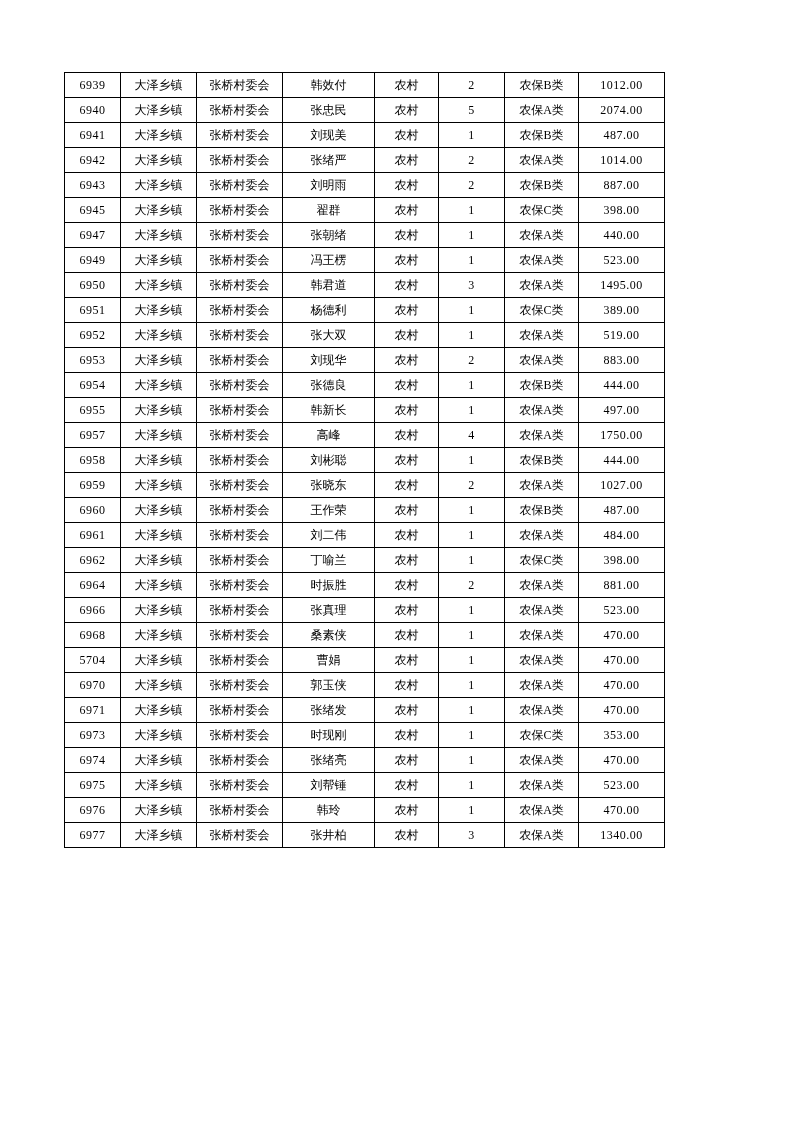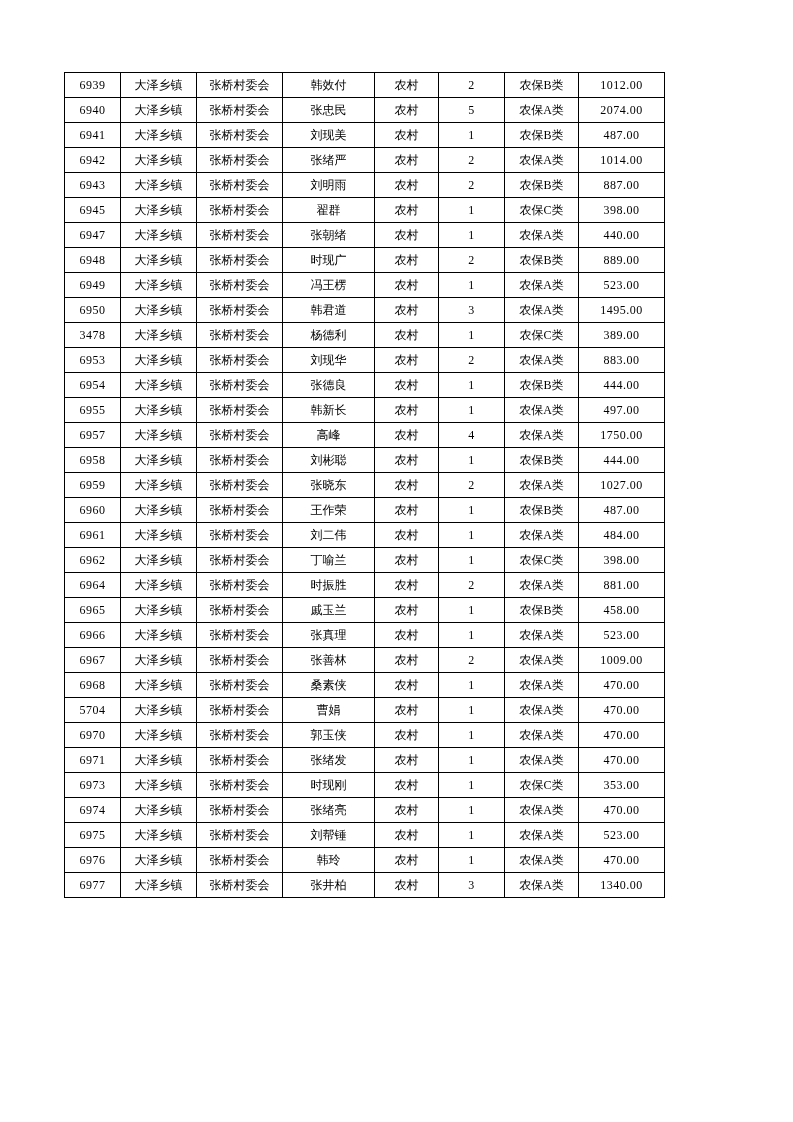--- a/index.html
+++ b/index.html
@@ -118,60 +118,60 @@
           <td class="num">6947</td>
           <td>大泽乡镇</td>
           <td>张桥村委会</td>
           <td>张朝绪</td>
           <td>农村</td>
           <td class="num">1</td>
           <td>农保A类</td>
           <td class="num">440.00</td>
         </tr>
         <tr>
-          <td class="num">6948</td>
-          <td>大泽乡镇</td>
-          <td>张桥村委会</td>
-          <td>时现广</td>
-          <td>农村</td>
-          <td class="num">2</td>
-          <td>农保B类</td>
-          <td class="num">889.00</td>
-        </tr>
-        <tr>
           <td class="num">6949</td>
           <td>大泽乡镇</td>
           <td>张桥村委会</td>
           <td>冯王楞</td>
           <td>农村</td>
           <td class="num">1</td>
           <td>农保A类</td>
           <td class="num">523.00</td>
         </tr>
         <tr>
           <td class="num">6950</td>
           <td>大泽乡镇</td>
           <td>张桥村委会</td>
           <td>韩君道</td>
           <td>农村</td>
           <td class="num">3</td>
           <td>农保A类</td>
           <td class="num">1495.00</td>
         </tr>
         <tr>
-          <td class="num">3478</td>
+          <td class="num">6951</td>
           <td>大泽乡镇</td>
           <td>张桥村委会</td>
           <td>杨德利</td>
           <td>农村</td>
           <td class="num">1</td>
           <td>农保C类</td>
           <td class="num">389.00</td>
         </tr>
         <tr>
+          <td class="num">6952</td>
+          <td>大泽乡镇</td>
+          <td>张桥村委会</td>
+          <td>张大双</td>
+          <td>农村</td>
+          <td class="num">1</td>
+          <td>农保A类</td>
+          <td class="num">519.00</td>
+        </tr>
+        <tr>
           <td class="num">6953</td>
           <td>大泽乡镇</td>
           <td>张桥村委会</td>
           <td>刘现华</td>
           <td>农村</td>
           <td class="num">2</td>
           <td>农保A类</td>
           <td class="num">883.00</td>
         </tr>
         <tr>
@@ -258,48 +258,28 @@
           <td class="num">6964</td>
           <td>大泽乡镇</td>
           <td>张桥村委会</td>
           <td>时振胜</td>
           <td>农村</td>
           <td class="num">2</td>
           <td>农保A类</td>
           <td class="num">881.00</td>
         </tr>
         <tr>
-          <td class="num">6965</td>
-          <td>大泽乡镇</td>
-          <td>张桥村委会</td>
-          <td>戚玉兰</td>
-          <td>农村</td>
-          <td class="num">1</td>
-          <td>农保B类</td>
-          <td class="num">458.00</td>
-        </tr>
-        <tr>
           <td class="num">6966</td>
           <td>大泽乡镇</td>
           <td>张桥村委会</td>
           <td>张真理</td>
           <td>农村</td>
           <td class="num">1</td>
           <td>农保A类</td>
           <td class="num">523.00</td>
-        </tr>
-        <tr>
-          <td class="num">6967</td>
-          <td>大泽乡镇</td>
-          <td>张桥村委会</td>
-          <td>张善林</td>
-          <td>农村</td>
-          <td class="num">2</td>
-          <td>农保A类</td>
-          <td class="num">1009.00</td>
         </tr>
         <tr>
           <td class="num">6968</td>
           <td>大泽乡镇</td>
           <td>张桥村委会</td>
           <td>桑素侠</td>
           <td>农村</td>
           <td class="num">1</td>
           <td>农保A类</td>
           <td class="num">470.00</td>

